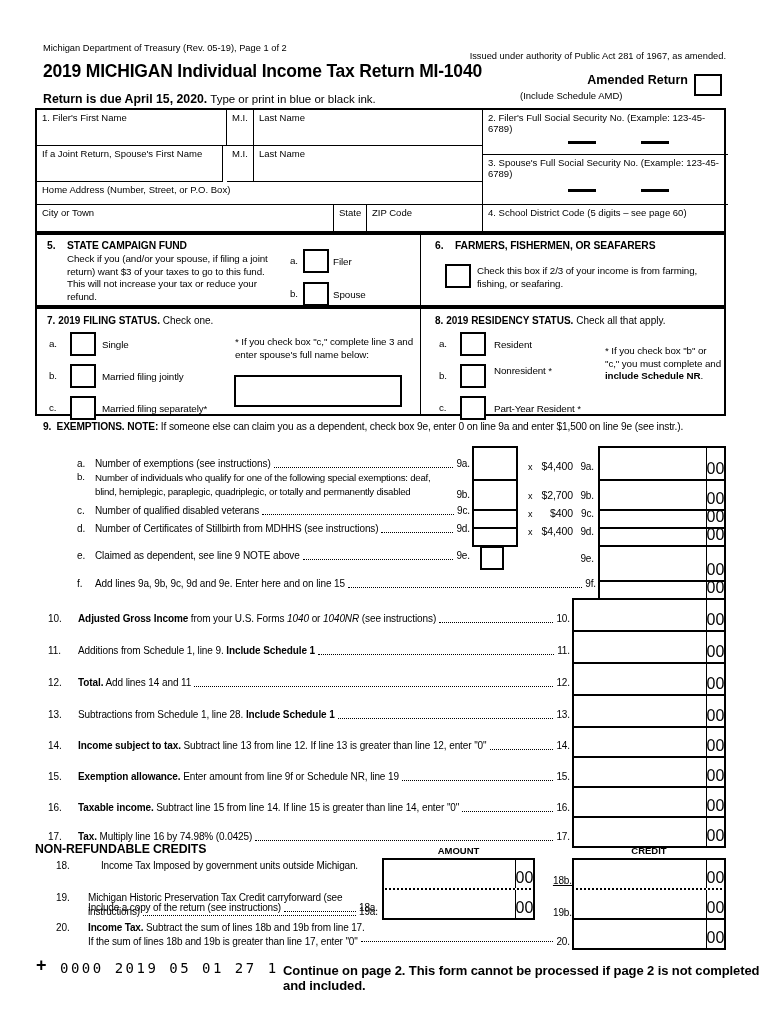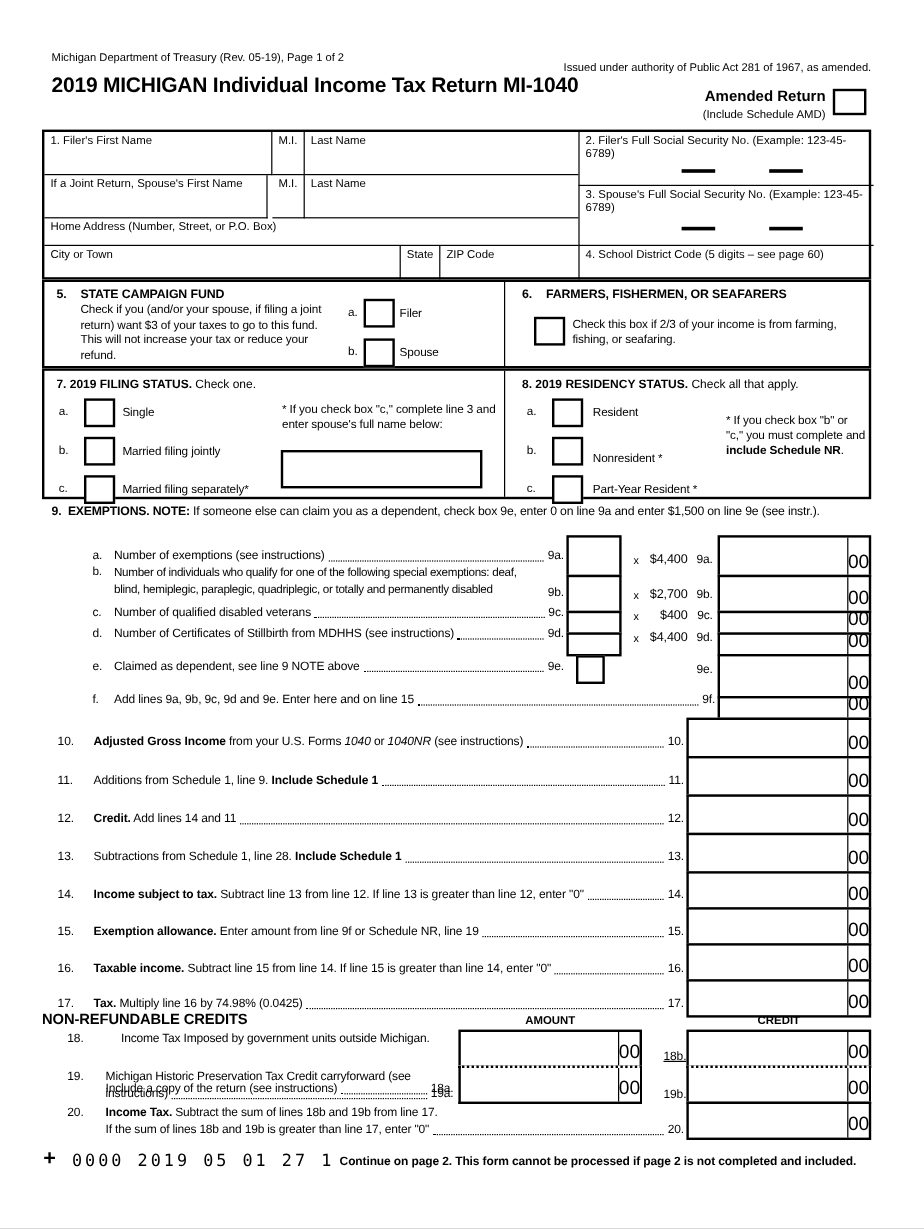--- a/index.html
+++ b/index.html
@@ -47,35 +47,36 @@
   .amt.dottop{border-top:2px dotted #000;}
   .countbox{position:absolute;border:2px solid #000;background:#fff;box-sizing:border-box;}
   .tag2{position:absolute;width:36px;text-align:right;font-size:10px;letter-spacing:-0.1px;}
   .xm{position:absolute;font-size:9px;}
   .amount{position:absolute;width:75px;text-align:right;font-size:10.5px;letter-spacing:-0.1px;}
 
   .credits-title{font-size:12.3px;font-weight:700;letter-spacing:-0.1px;}
   .col-head{position:absolute;font-size:9.5px;font-weight:700;text-align:center;}
 
   .footer-code{font-family:"DejaVu Sans Mono",monospace;font-size:14px;letter-spacing:2.5px;}
-  .footer-note{font-size:10px;font-weight:700;letter-spacing:-0.1px;}
+  .footer-note{font-size:13px;font-weight:700;letter-spacing:-0.1px;}
 </style>
 </head>
 <body>
 
 <div class="page">
 
   <div class="abs fs9" style="left:43px;top:43px;">Michigan Department of Treasury (Rev. 05-19), Page 1 of 2</div>
   <div class="abs fs9" style="left:300px;top:51px;width:426px;text-align:right;">Issued under authority of Public Act 281 of 1967, as amended.</div>
   <div class="abs title" style="left:43px;top:61px;">2019 MICHIGAN Individual Income Tax Return MI-1040</div>
 
   <div class="abs amended" style="left:480px;top:73px;width:208px;text-align:right;">Amended Return</div>
   <div class="cb" style="left:694px;top:74px;width:24px;height:18px;"></div>
-  <div class="abs fs95" style="left:520px;top:90px;width:168px;text-align:right;">(Include Schedule AMD)</div>
-
+  <div class="abs fs95" style="left:520px;top:90px;width:168px;text-align:left;">(Include Schedule AMD)</div>
+
+  <div class="abs" style="left:43px;top:89px;"><span class="due-b">Return is due April 15, 2020.</span><span class="due-r"> Type or print in blue or black ink.</span></div>
 
   <div class="block" style="left:35px;top:108px;width:691px;height:125px;">
     <div class="cell br bb" style="left:0;top:0;width:190px;height:36px;"><span>1. Filer's First Name</span></div>
     <div class="cell br bb" style="left:190px;top:0;width:27px;height:36px;"><span>M.I.</span></div>
     <div class="cell bb" style="left:217px;top:0;width:228px;height:36px;"><span>Last Name</span></div>
 
     <div class="cell br bb" style="left:0;top:36px;width:186px;height:36px;"><span>If a Joint Return, Spouse's First Name</span></div>
     <div class="cell br bb" style="left:190px;top:36px;width:27px;height:36px;"><span>M.I.</span></div>
     <div class="cell bb" style="left:217px;top:36px;width:228px;height:36px;"><span>Last Name</span></div>
 
@@ -132,21 +133,21 @@
     <div class="abs body-sm" style="left:65px;top:94px;">Married filing separately*</div>
     <div class="abs body-sm" style="left:198px;top:27px;width:178px;">* If you check box "c," complete line 3 and enter spouse's full name below:</div>
     <div class="cb" style="left:197px;top:66px;width:164px;height:28px;"></div>
 
     <div class="abs" style="left:398px;top:6px;font-size:10px;"><span class="b">8.</span>&nbsp;<span class="b">2019 RESIDENCY STATUS.</span><span> Check all that apply.</span></div>
     <div class="abs body-sm" style="left:402px;top:29px;">a.</div>
     <div class="cb" style="left:423px;top:23px;width:22px;height:20px;"></div>
     <div class="abs body-sm" style="left:457px;top:30px;">Resident</div>
     <div class="abs body-sm" style="left:402px;top:61px;">b.</div>
     <div class="cb" style="left:423px;top:55px;width:22px;height:20px;"></div>
-    <div class="abs body-sm" style="left:457px;top:68px;">Nonresident *</div>
+    <div class="abs body-sm" style="left:457px;top:56px;">Nonresident *</div>
     <div class="abs body-sm" style="left:402px;top:93px;">c.</div>
     <div class="cb" style="left:423px;top:87px;width:22px;height:20px;"></div>
     <div class="abs body-sm" style="left:457px;top:94px;">Part-Year Resident *</div>
     <div class="abs body-sm" style="left:568px;top:36px;width:118px;"><span>* If you check box "b" or "c," you must complete and </span><span class="b">include Schedule NR</span><span>.</span></div>
   </div>
 
   <div class="abs" style="left:43px;top:421px;width:690px;font-size:10.2px;white-space:nowrap;letter-spacing:-0.15px;"><span class="b">9.</span>&nbsp;&nbsp;<span class="b">EXEMPTIONS.</span><span class="b"> NOTE:</span><span> If someone else can claim you as a dependent, check box 9e, enter 0 on line 9a and enter $1,500 on line 9e (see instr.).</span></div>
 
   <div class="row" style="left:77px;top:458px;width:393px;">
     <span class="letter">a.</span>
@@ -238,21 +239,21 @@
     <span class="txt"><span>Additions from Schedule 1, line 9. </span><span class="b">Include Schedule 1</span></span>
     <div class="dots"></div>
     <span class="tag">11.</span>
   </div>
   <div class="amt" style="left:572px;top:630px;width:154px;height:34px;">
       <span class="cents">00</span>
     </div>
 
   <div class="row" style="left:48px;top:677px;width:522px;">
     <span class="num">12.</span>
-    <span class="txt"><span class="b">Credit.</span><span> Add lines 14 and 11</span></span>
+    <span class="txt"><span class="b">Total.</span><span> Add lines 14 and 11</span></span>
     <div class="dots"></div>
     <span class="tag">12.</span>
   </div>
   <div class="amt" style="left:572px;top:662px;width:154px;height:34px;">
       <span class="cents">00</span>
     </div>
 
   <div class="row" style="left:48px;top:709px;width:522px;">
     <span class="num">13.</span>
     <span class="txt"><span>Subtractions from Schedule 1, line 28.  </span><span class="b">Include Schedule 1</span></span>
@@ -332,21 +333,21 @@
   <div class="amt dottop" style="left:382px;top:888px;width:153px;height:32px;">
       <span class="cents">00</span>
     </div>
   <div class="tag2" style="left:536px;top:907px;">19b.</div>
   <div class="amt dottop" style="left:572px;top:888px;width:154px;height:32px;">
       <span class="cents">00</span>
     </div>
 
   <div class="abs fs10" style="left:56px;top:922px;">20.</div>
   <div class="abs fs10" style="left:88px;top:922px;width:400px;letter-spacing:-0.15px;"><span class="b">Income Tax.</span><span> Subtract the sum of lines 18b and 19b from line 17.</span></div>
-  <div class="row" style="left:88px;top:936px;width:482px;">
+  <div class="row" style="left:88px;top:936px;width:482px;align-items:center;">
     <span class="txt" style="letter-spacing:-0.15px;">If the sum of lines 18b and 19b is greater than line 17, enter "0"</span>
     <div class="dots"></div>
     <span class="tag">20.</span>
   </div>
   <div class="amt" style="left:572px;top:918px;width:154px;height:32px;">
       <span class="cents">00</span>
     </div>
 
   <div class="abs b" style="left:36px;top:955px;font-size:18px;">+</div>
   <div class="abs footer-code" style="left:60px;top:960px;">0000 2019 05 01 27 1</div>

